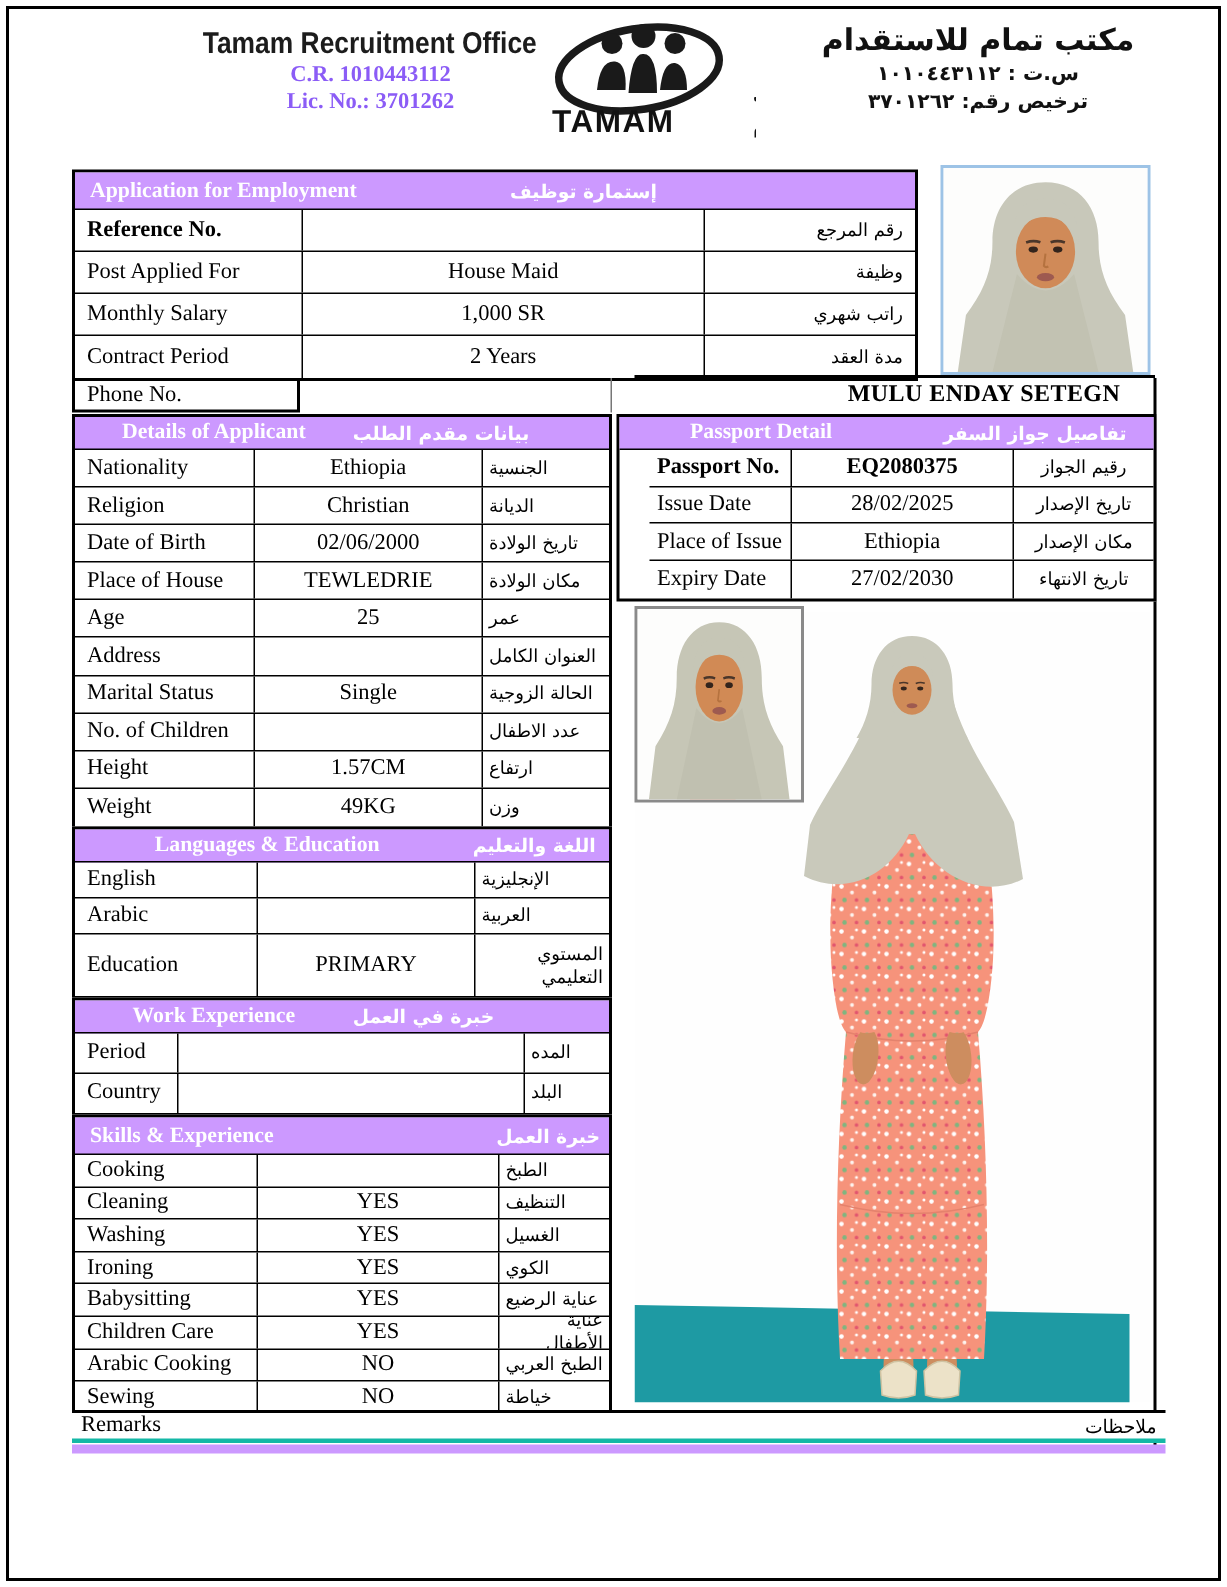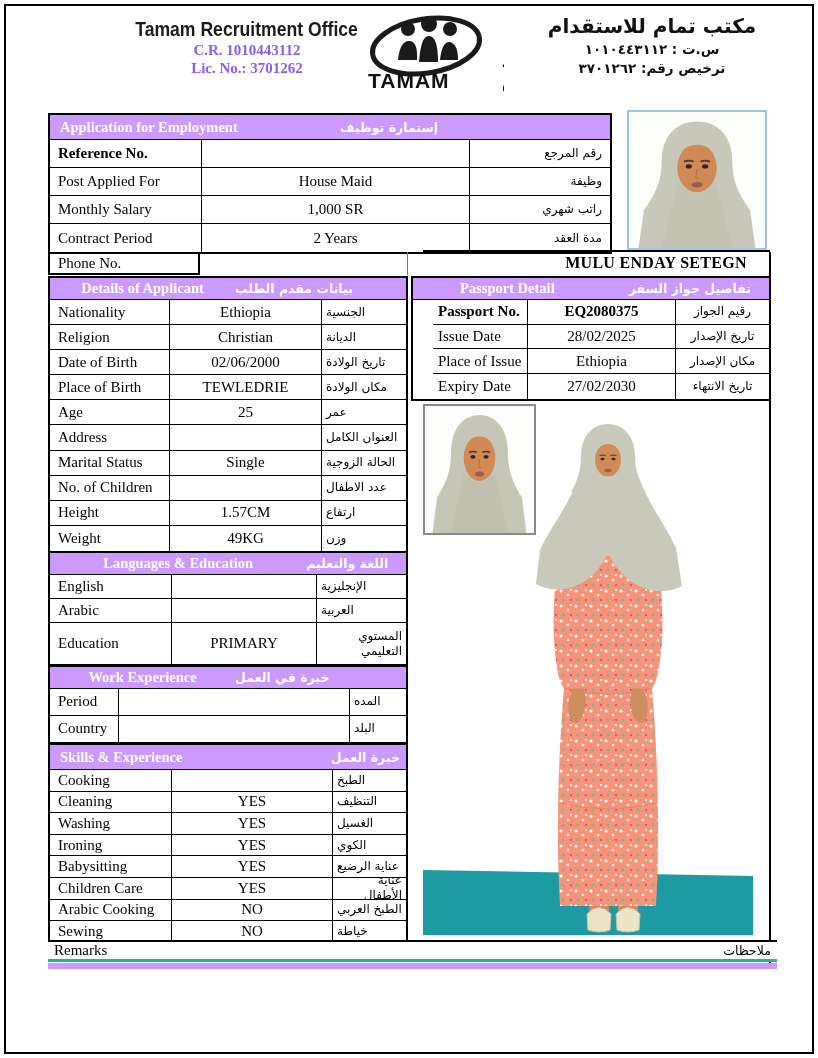--- a/index.html
+++ b/index.html
@@ -50,21 +50,21 @@
   .t-details .bar{height:22px;}
   .t-details .trow{height:25.1px;}
   .t-details .lbl{flex:0 0 120px;}
   .t-details .val{flex:0 0 152px;}
   .t-details .arc{flex:1;}
 
   
   .t-lang{left:48px;top:551px;width:360px;}
   .t-lang .bar{height:22px;}
   .t-lang .bar-en{flex:0 0 72%;}
-  .t-lang .bar-ar{text-align:left;}
+  .t-lang .bar-ar{text-align:center;}
   .t-lang .lbl{flex:0 0 122px;}
   .t-lang .val{flex:0 0 145px;}
   .t-lang .arc{flex:1;}
 
   
   .t-work{left:48px;top:665px;width:360px;}
   .t-work .bar{height:22px;}
   .t-work .trow{height:26.5px;}
   .t-work .lbl{flex:0 0 69px;}
   .t-work .val{flex:0 0 231px;}
@@ -211,21 +211,21 @@
       <div class="c lbl">Religion</div>
       <div class="c val">Christian</div>
       <div class="c arc" dir="rtl">الديانة</div>
     </div>
     <div class="trow">
       <div class="c lbl">Date of Birth</div>
       <div class="c val">02/06/2000</div>
       <div class="c arc" dir="rtl">تاريخ الولادة</div>
     </div>
     <div class="trow">
-      <div class="c lbl">Place of Birth</div>
+      <div class="c lbl">Place of House</div>
       <div class="c val">TEWLEDRIE</div>
       <div class="c arc" dir="rtl">مكان الولادة</div>
     </div>
     <div class="trow">
       <div class="c lbl">Age</div>
       <div class="c val">25</div>
       <div class="c arc" dir="rtl">عمر</div>
     </div>
     <div class="trow">
       <div class="c lbl">Address</div>

